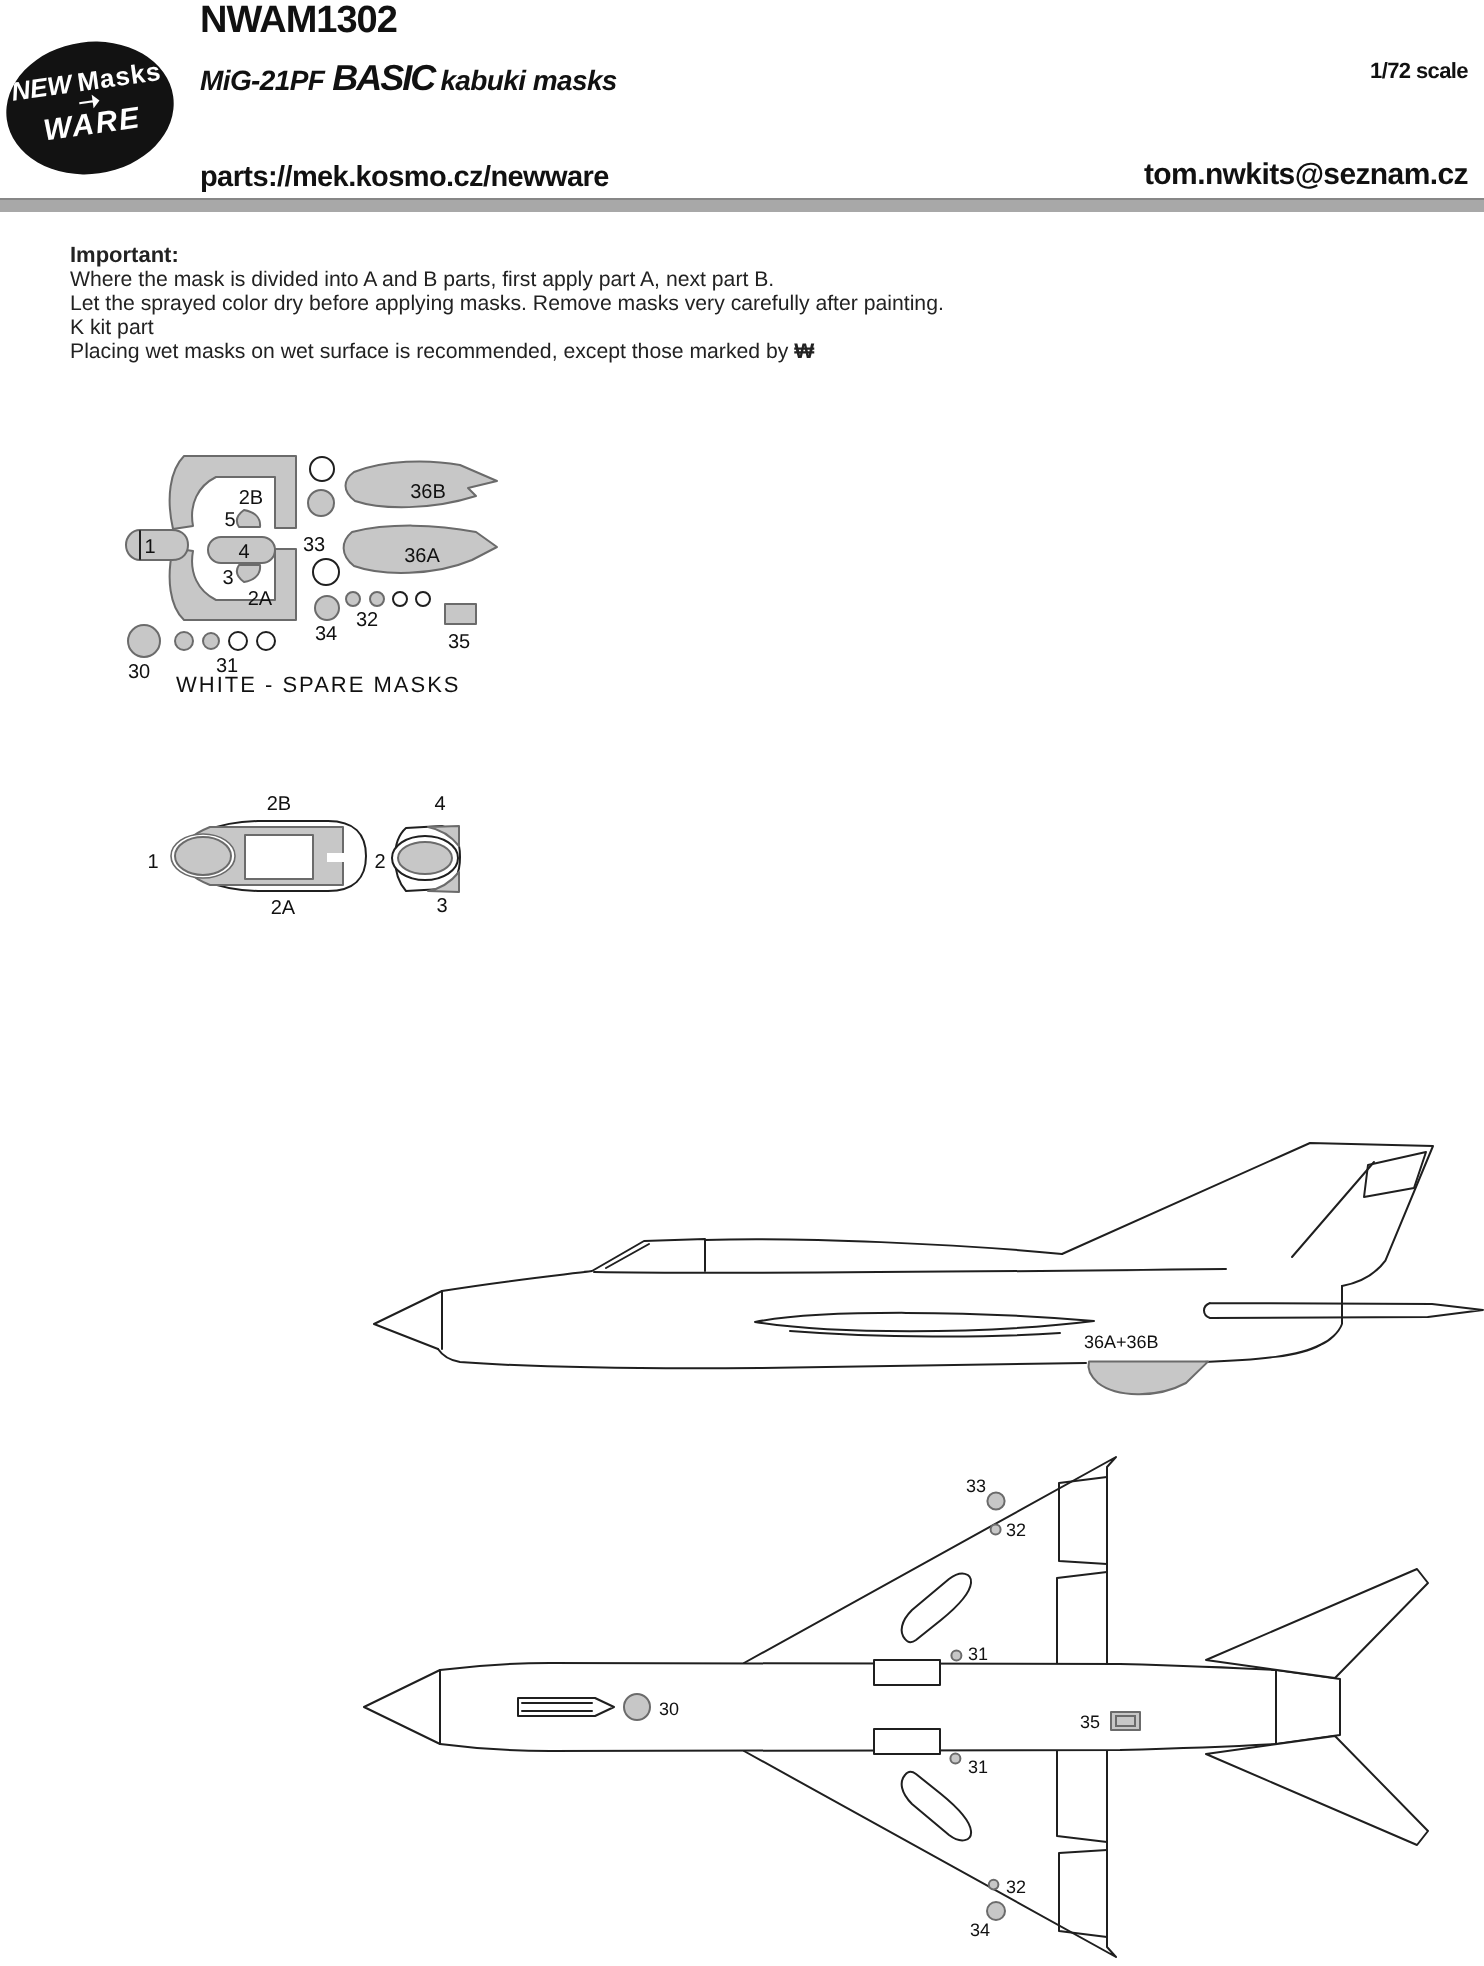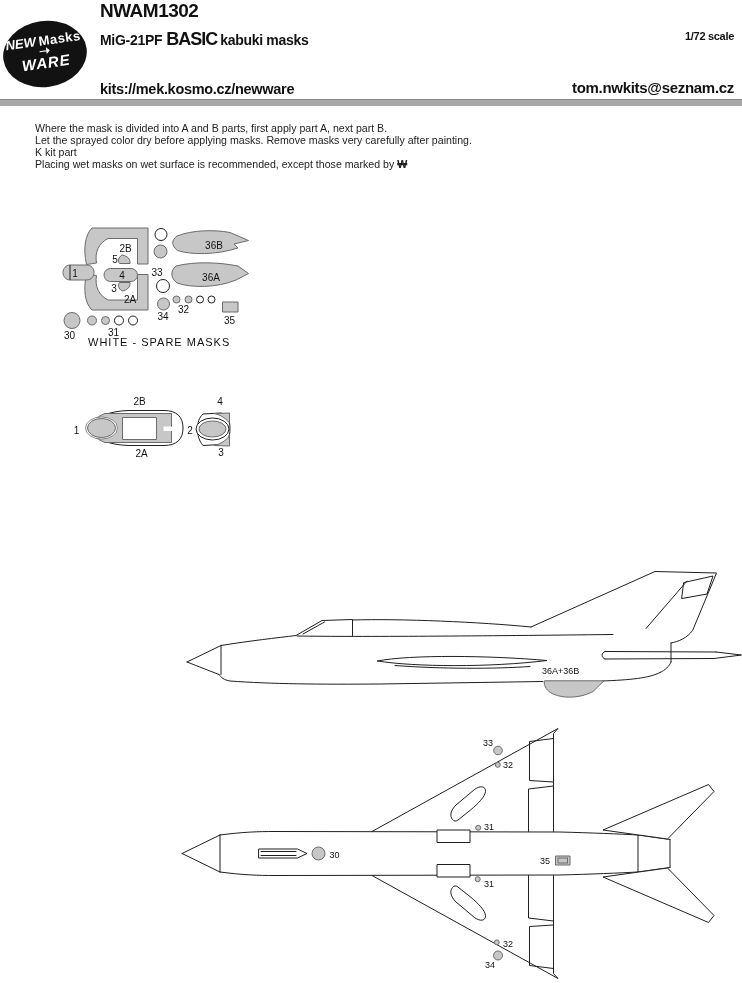--- a/index.html
+++ b/index.html
@@ -10,21 +10,21 @@
   #logo{position:absolute;left:3px;top:21px;width:84px;height:66px;background:var(--logo,#121212);
         border-radius:50%;transform:rotate(-8deg);color:#fff;text-align:center;overflow:hidden;}
   #logo .l1{margin-top:12px;font-size:13px;font-weight:bold;white-space:nowrap;}
   #logo .l1 .new{font-style:italic;margin-right:3px;}
   #logo .l1 .masks{letter-spacing:.5px;}
   #logo .arrow{font-size:13px;line-height:6px;font-weight:bold;}
   #logo .l2{font-size:15px;font-weight:bold;font-style:italic;letter-spacing:1px;}
 
   .hdr{position:absolute;font-weight:bold;letter-spacing:-.3px;white-space:nowrap;}
   #code{left:100px;top:0px;font-size:19px;letter-spacing:-.5px;}
-  #titleline{left:100px;top:29px;font-size:14px;}
+  #titleline{left:100px;top:29px;font-size:14px;font-style:italic;}
   #titleline .basic{font-size:18px;letter-spacing:-1px;margin:0 3px 0 4px;}
   #subtitle{left:100px;top:56px;font-size:14px;}
   #website{left:100px;top:81px;font-size:14.5px;}
   #scale{right:8px;top:1px;font-size:11px;margin-top:29px;}
   #email{right:8px;top:79px;font-size:15px;}
   #bar{position:absolute;left:0;top:99px;width:742px;height:6px;background:var(--bar,#a8a8a8);
        border-top:1px solid #878787;}
 
   
   #instr{position:absolute;left:35px;top:122px;width:640px;font-size:10.6px;line-height:12px;color:#222;}
@@ -51,26 +51,27 @@
       <span class="new">NEW</span><span class="masks">Masks</span>
     </div>
     <div class="arrow">➝</div>
     <div class="l2">WARE</div>
   </div>
 
   <div id="code" class="hdr">NWAM1302</div>
   <div id="titleline" class="hdr">
     <span>MiG-21PF</span><span class="basic">BASIC</span><span>kabuki masks</span>
   </div>
-  <div id="website" class="hdr">kits://mek.kosmo.cz/newware</div>
+  <div id="website" class="hdr">parts://mek.kosmo.cz/newware</div>
   <div id="scale" class="hdr">1/72 scale</div>
   <div id="email" class="hdr">tom.nwkits@seznam.cz</div>
   <div id="bar"></div>
 
   <div id="instr">
+    <div class="head">Important:</div>
     <div>Where the mask is divided into A and B parts, first apply part A, next part B.</div>
     <div>Let the sprayed color dry before applying masks. Remove masks very carefully after painting.</div>
     <div>K kit part</div>
     <div><span>Placing wet masks on wet surface is recommended, except those marked by </span><span class="sym">₩</span></div>
   </div>
 
   <svg id="art" width="742" height="983" viewBox="0 0 742 983">
 
     <g>
       <path class="mask" d="M92,228 H148 V264 H137.5 V238.5 H108 C99,243 94.5,252 96.5,263 L86.5,264.5 C83,249 85,235 92,228 Z"></path>

